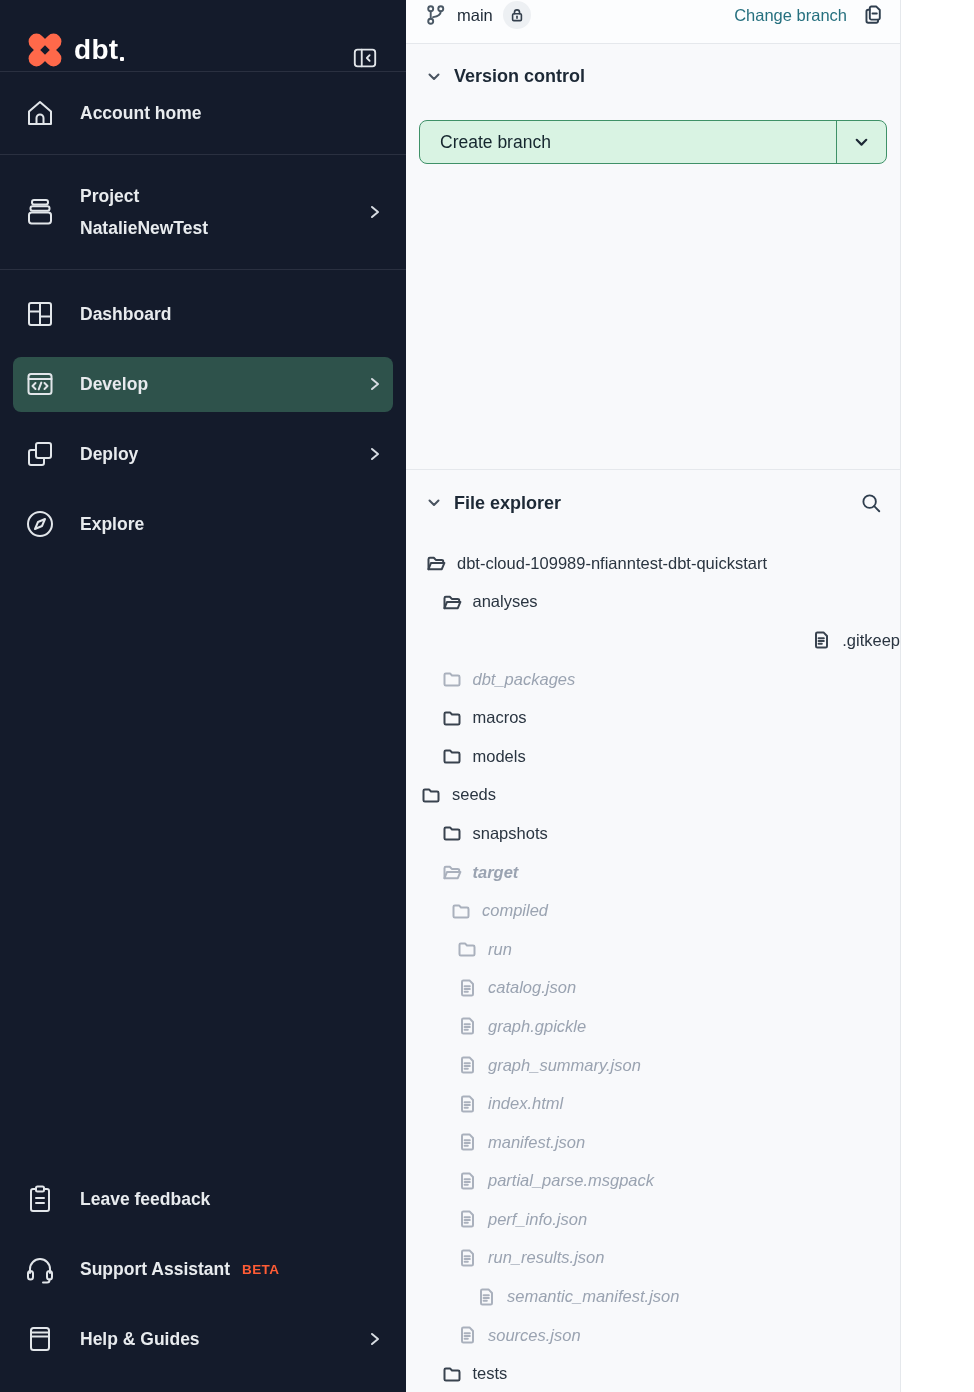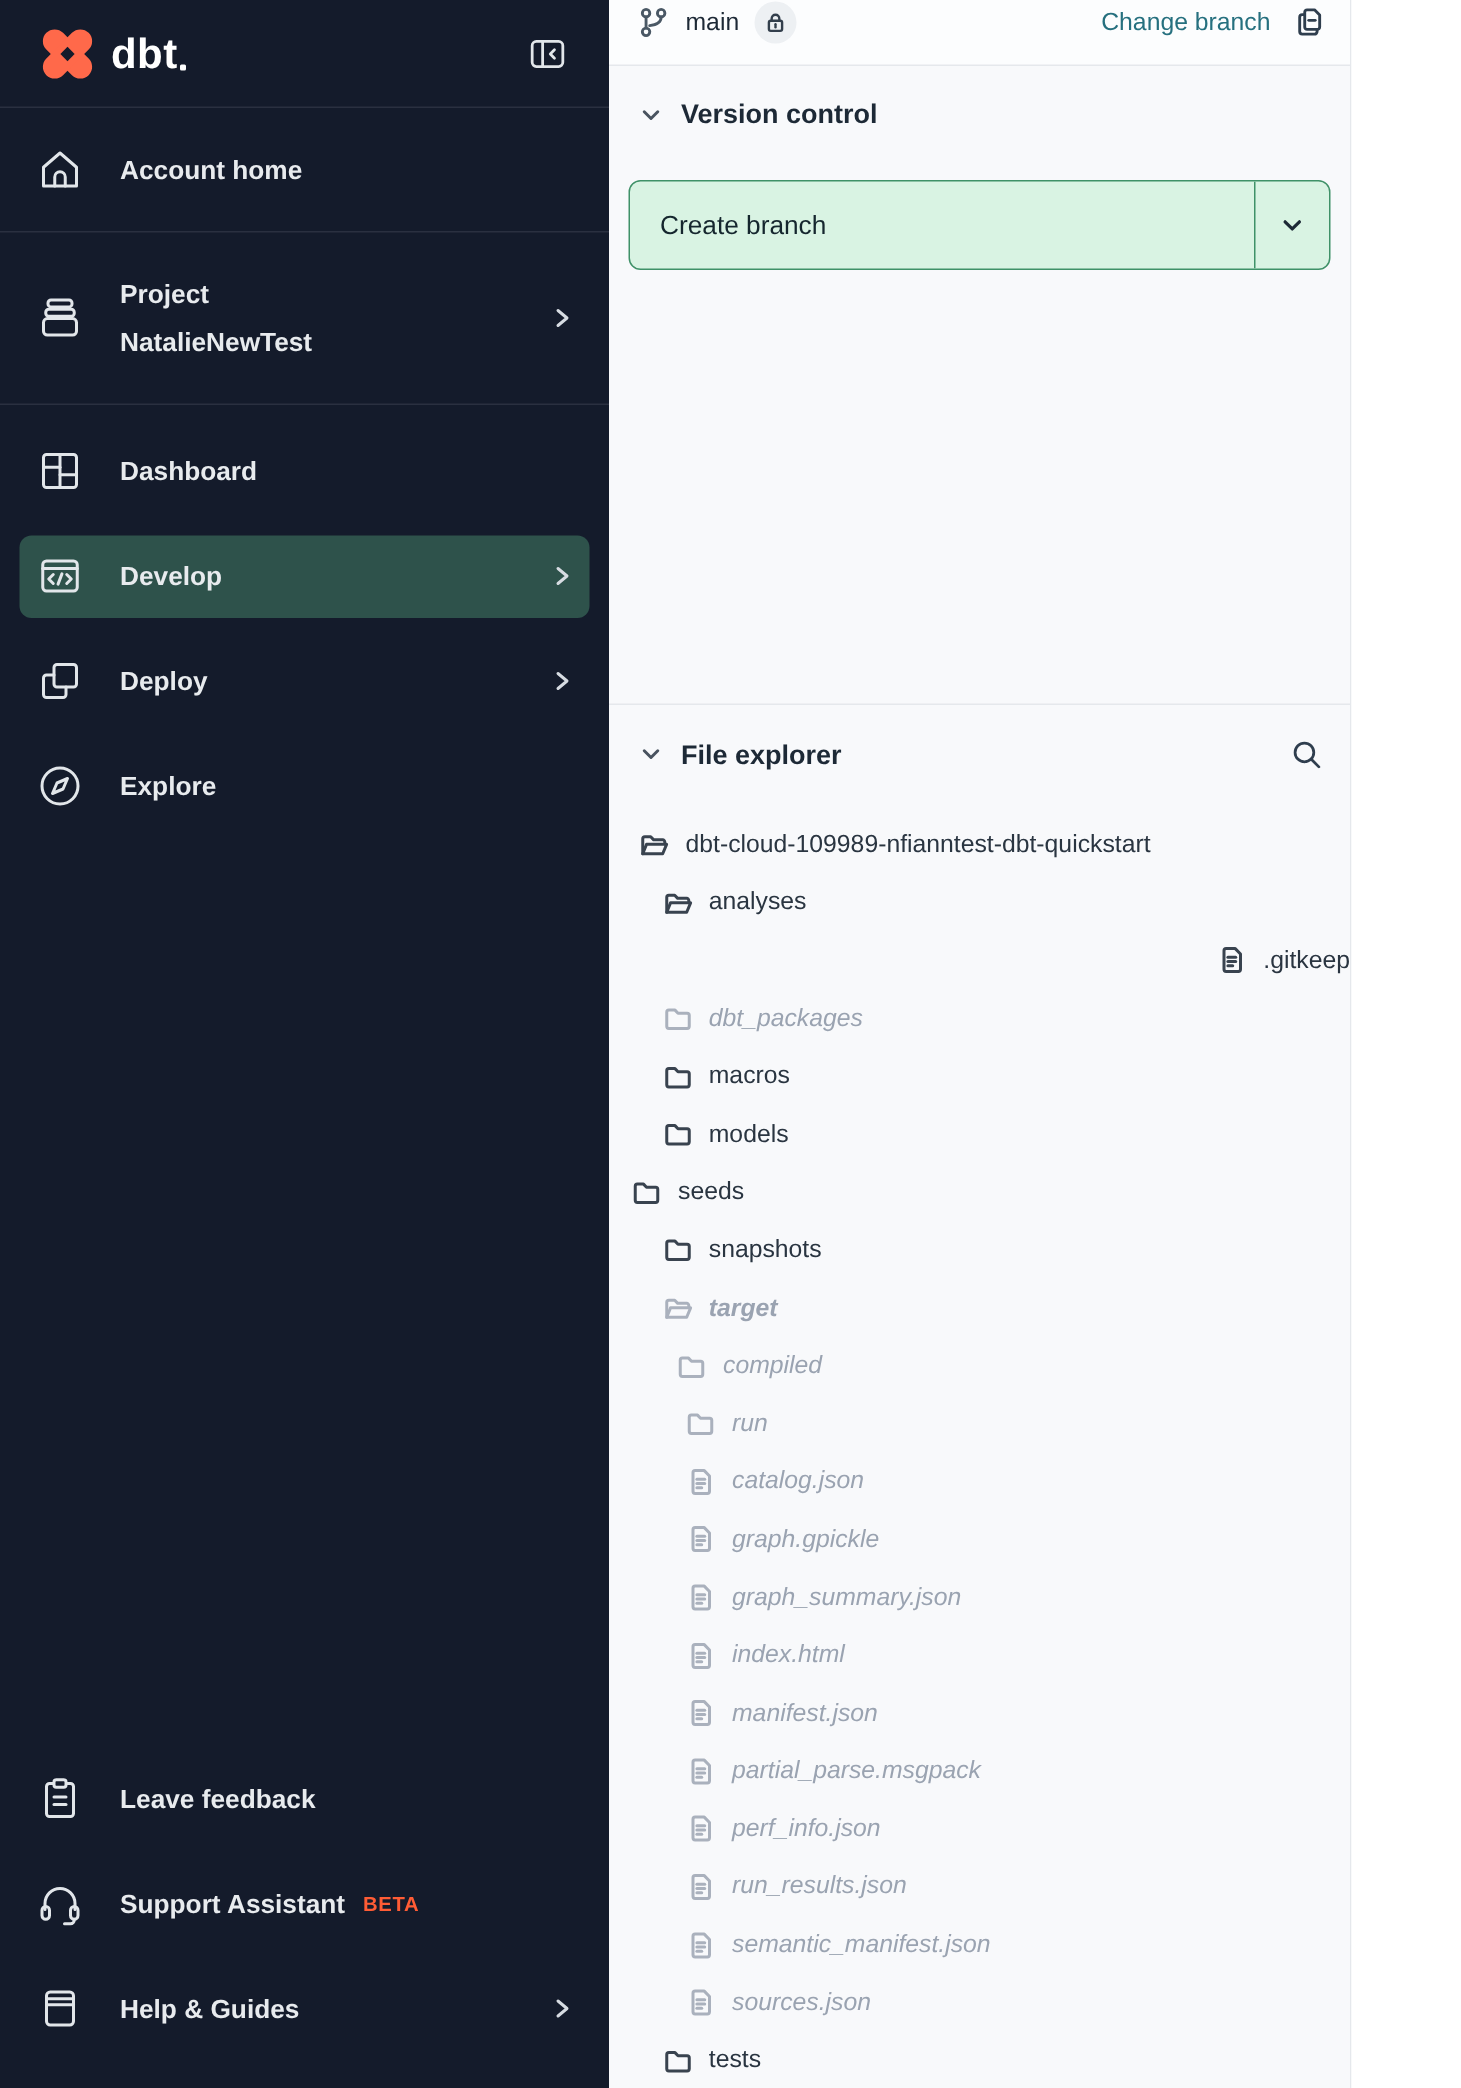--- a/index.html
+++ b/index.html
@@ -12,21 +12,21 @@
   *{box-sizing:border-box}
   html,body{margin:0;padding:0}
   body{width:974px;height:1392px;overflow:hidden;display:flex;
        font-family:"Liberation Sans",sans-serif;background:#fff;}
   .icon{display:inline-flex;align-items:center;justify-content:center;flex:none}
   .icon svg{display:block}
 
   
   .sidebar{width:406px;min-width:406px;background:var(--sidebar-bg);display:flex;flex-direction:column;}
   .logo-row{height:72px;border-bottom:1px solid var(--sidebar-divider);display:flex;
-            align-items:center;justify-content:space-between;padding:0 28px 0 24px;}
+            align-items:flex-end;justify-content:space-between;padding:0 28px 0 24px;}
   .logo{display:flex;align-items:center;cursor:pointer}
   .logo-mark{width:42px;height:42px}
   .logo-text{color:#fff;font-size:28px;font-weight:700;letter-spacing:.3px;margin-left:8px;line-height:42px}
   .logo-dot{width:4px;height:4px;background:#fff;border-radius:1px;align-self:flex-end;margin:0 0 10px 2px}
   .collapse{width:26px;height:26px;color:#e2e6ea;cursor:pointer}
 
   .nav-item{display:flex;align-items:center;padding:0 24px;height:70px;cursor:pointer;position:relative}
   .nav-item.h83{height:83px}
   .nav-item.h115{height:115px}
   .nav-item.divided{border-bottom:1px solid var(--sidebar-divider)}
@@ -53,21 +53,21 @@
   .lock-i{width:16px;height:16px;color:#333f4c}
   .change-branch{margin-left:auto;color:var(--link-teal);font-size:16.5px;text-decoration:none;cursor:pointer}
   .copy-btn{margin-left:14px;width:23px;color:#2f3e4e;cursor:pointer}
 
   .section-header{display:flex;align-items:center;margin:22px 18px 0 20px}
   .sec-chevron{width:16px;height:16px;color:#49535f;cursor:pointer}
   .section-title{font-size:18px;font-weight:700;color:var(--text-dark);margin-left:12px}
   .search-btn{margin-left:auto;width:22px;height:22px;color:#2f3e4e;cursor:pointer}
 
   .vc-section{height:426px;border-bottom:1px solid var(--panel-divider)}
-  .split-btn{display:flex;height:60px;margin:33px 13px 0 13px;border:1px solid var(--button-green-border);
+  .split-btn{display:flex;height:44px;margin:33px 13px 0 13px;border:1px solid var(--button-green-border);
              border-radius:8px;background:var(--button-green-bg);overflow:hidden;cursor:pointer}
   .split-main{flex:1;display:flex;align-items:center;padding-left:20px;font-size:17.5px;color:#15262e}
   .split-arrow{width:50px;border-left:1px solid var(--button-green-border);display:flex;align-items:center;justify-content:center}
   .btn-chevron{width:17px;color:#1d2936}
 
   .fe-section{flex:1;overflow:hidden}
   .tree{margin-top:30px}
   .tree-row{display:flex;align-items:center;height:38.6px;font-size:16.5px;color:var(--tree-text);cursor:pointer}
   .t-icon{width:20px;height:20px;margin-right:11px;color:#39434f}
   .tree-row.muted{color:var(--muted-text);font-style:italic}
@@ -485,21 +485,21 @@
           <span class="icon t-icon">
             <svg viewBox="0 0 20 20" width="100%" height="100%" fill="none" stroke="currentColor" stroke-width="2" stroke-linecap="round" stroke-linejoin="round">
               <path d="M5 3.8 a1.4 1.4 0 0 1 1.4 -1.4 h6.1 l3.5 3.6 v10.2 a1.4 1.4 0 0 1 -1.4 1.4 H6.4 a1.4 1.4 0 0 1 -1.4 -1.4 z"></path>
               <line x1="7.6" y1="8.2" x2="12.8" y2="8.2"></line>
               <line x1="7.6" y1="11" x2="12.8" y2="11"></line>
               <line x1="7.6" y1="13.8" x2="10.8" y2="13.8"></line>
             </svg>
           </span>
           <span>run_results.json</span>
         </div>
-        <div class="tree-row muted" style="padding-left: 51px;">
+        <div class="tree-row muted" style="padding-left: 70px;">
           <span class="icon t-icon">
             <svg viewBox="0 0 20 20" width="100%" height="100%" fill="none" stroke="currentColor" stroke-width="2" stroke-linecap="round" stroke-linejoin="round">
               <path d="M5 3.8 a1.4 1.4 0 0 1 1.4 -1.4 h6.1 l3.5 3.6 v10.2 a1.4 1.4 0 0 1 -1.4 1.4 H6.4 a1.4 1.4 0 0 1 -1.4 -1.4 z"></path>
               <line x1="7.6" y1="8.2" x2="12.8" y2="8.2"></line>
               <line x1="7.6" y1="11" x2="12.8" y2="11"></line>
               <line x1="7.6" y1="13.8" x2="10.8" y2="13.8"></line>
             </svg>
           </span>
           <span>semantic_manifest.json</span>
         </div>

